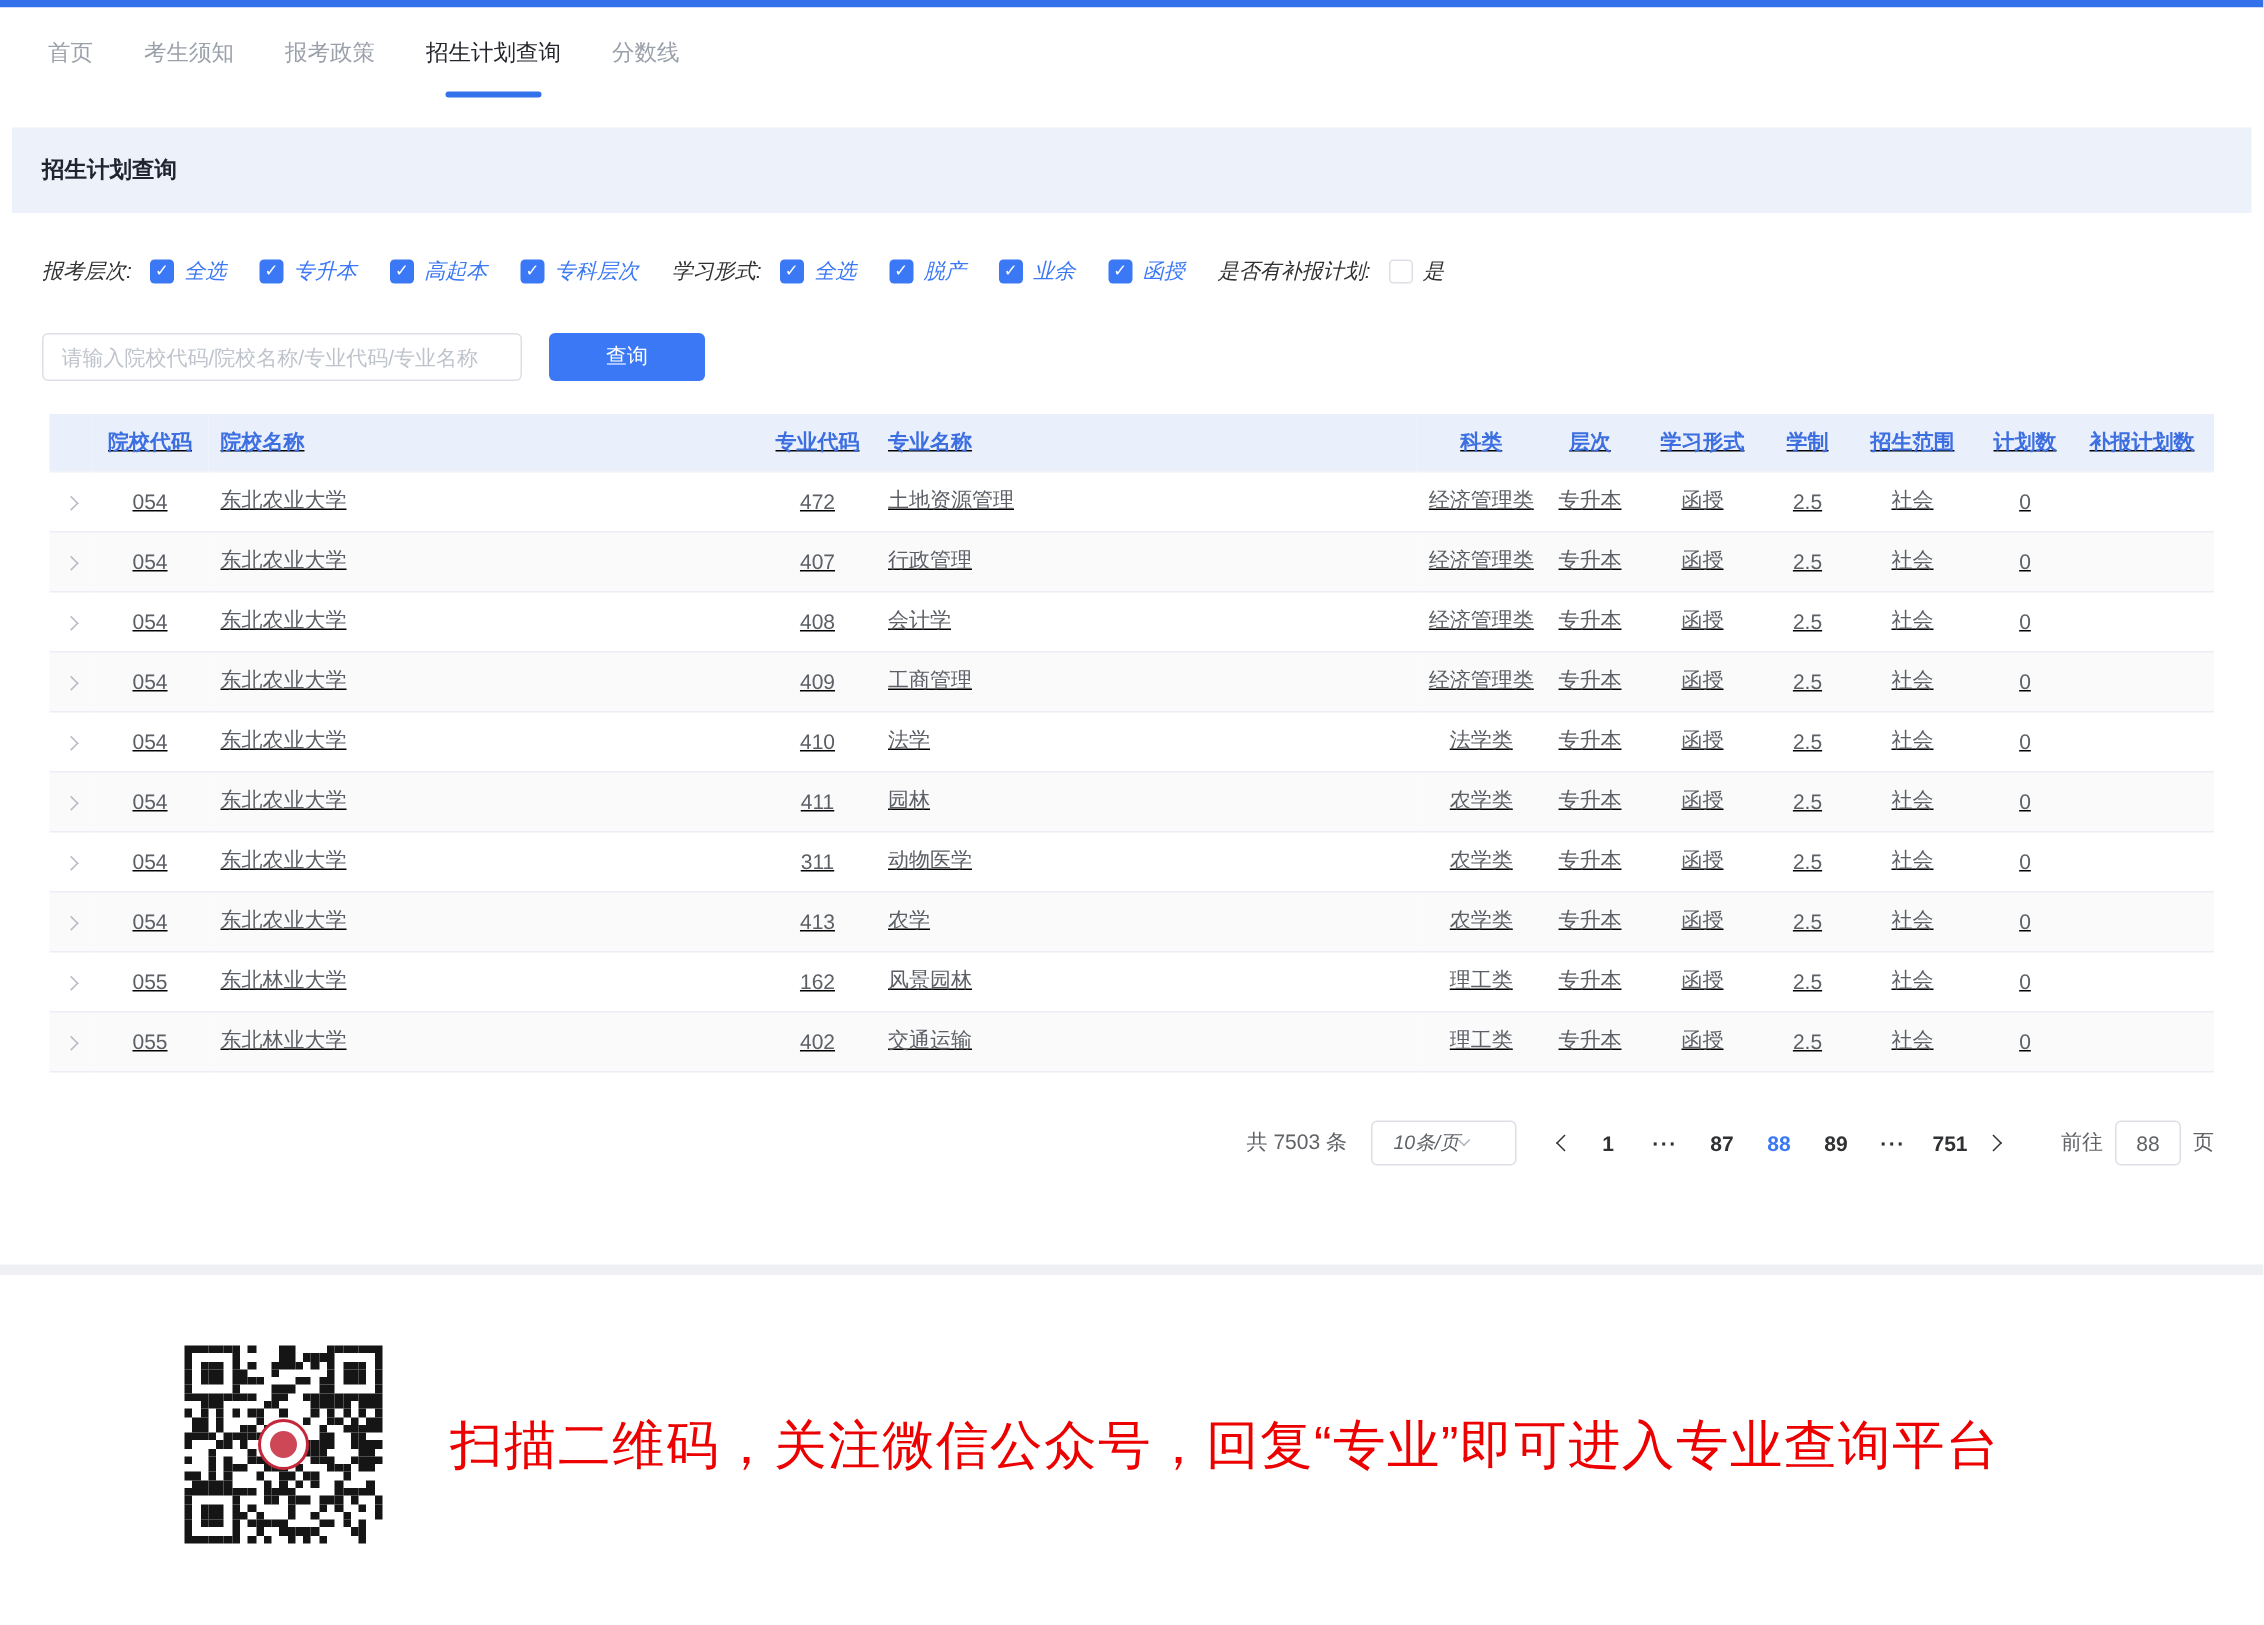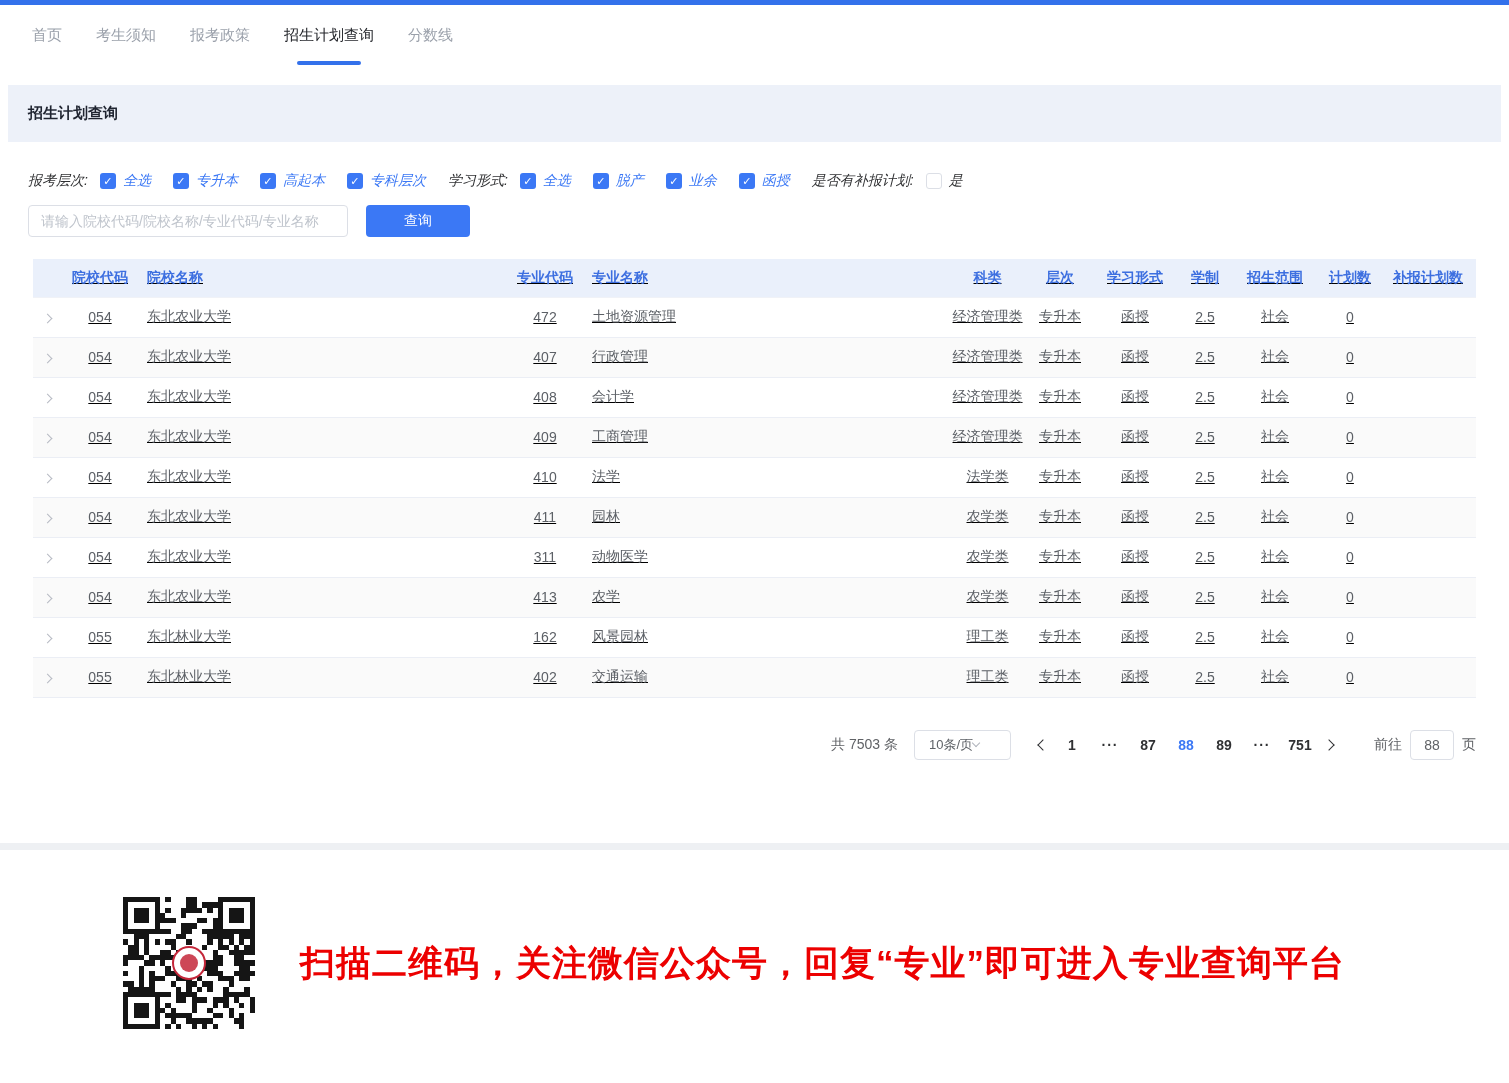--- a/index.html
+++ b/index.html
@@ -21,59 +21,59 @@
   
   .filter-row { margin-top:30px; display:flex; align-items:center; font-size:14px; color:#303133;font-style:italic; }
   .f-label { margin-right:12px; white-space:nowrap; }
   .cb { display:inline-flex; align-items:center; margin-right:22px; cursor:pointer; }
   .cb-box { width:16px; height:16px; border-radius:3px; background:#3b78f5; color:#fff; font-size:11px; line-height:16px; text-align:center; font-weight:bold; margin-right:7px; }
   .cb:not(.checked) .cb-box { background:#fff; border:1px solid #dcdfe6; }
   .cb .cb-text { color:#3b78f5; }
   .cb:not(.checked) .cb-text { color:#303133; }
 
   
-  .search-row { margin-top:15px; display:flex; align-items:center; }
+  .search-row { margin-top:32px; display:flex; align-items:center; }
   .search-input { width:320px; height:32px; border:1px solid #dcdfe6; border-radius:4px; padding:0 12px; font-size:14px; color:#303133; outline:none; font-family:inherit; }
   .search-input::placeholder { color:#bfc4cc; }
   .search-btn { margin-left:18px; width:104px; height:32px; background:#3b78f5; color:#fff; border:none; border-radius:4px; font-size:14px; cursor:pointer; font-family:inherit; }
 
   
   table { margin:22px 0 0 5px; width:1443px; border-collapse:collapse; table-layout:fixed;text-decoration:underline; }
   thead th { height:38px; background:#eaf0fb; color:#3d6fe0; font-size:14px; font-weight:bold; text-align:center; }
   tbody td { height:40px; font-size:14px; color:#5c6066; text-align:center; border-bottom:1px solid #ebeef5; }
   tbody tr:first-child td { border-top:1px solid #f0f2f7; }
   tbody tr:nth-child(even) { background:#fafafa; }
   th:nth-child(3), td:nth-child(3), th:nth-child(5), td:nth-child(5) { text-align:left; padding-left:8px; }
   .chev { display:inline-block; width:7px; height:7px; border-right:1.5px solid currentColor; border-bottom:1.5px solid currentColor; }
   .chev.right { transform:rotate(-45deg); }
   .chev.left  { transform:rotate(135deg); }
   .chev.down  { transform:rotate(45deg); }
   .expand { color:#b6bac3; cursor:pointer; }
 
   
   .pagination { margin-top:32px; display:flex; justify-content:flex-end; align-items:center; font-size:14px; color:#606266; }
   .pg-total { margin-right:16px; }
-  .pg-size { width:97px; height:30px; border:1px solid #dcdfe6; border-radius:4px; display:flex; align-items:center; padding:0 24px 0 14px; font-size:13px; color:#5f6368; cursor:pointer; margin-right:22px; }
+  .pg-size { width:97px; height:30px; border:1px solid #dcdfe6; border-radius:4px; display:flex; align-items:center; padding:0 24px 0 14px; font-size:13px; color:#5f6368; cursor:pointer; margin-right:22px;font-style:italic; }
   .pg-size .chev { color:#b0b4bc; width:6px; height:6px; margin-top:-3px; }
   .pg-arrow { color:#303133; padding:0 6px; cursor:pointer; display:flex; align-items:center; }
   .pg-arrow .chev { width:8px; height:8px; }
   .pg-page { min-width:28px; height:28px; line-height:28px; text-align:center; margin:0 5px; font-weight:bold; color:#303133; cursor:pointer; }
   .pg-page.active { color:#3b78f5; }
   .pg-page.ellipsis { font-weight:bold; letter-spacing:1px; }
   .pg-goto { margin-left:35px; display:flex; align-items:center; }
   .pg-goto-input { width:44px; height:30px; border:1px solid #dcdfe6; border-radius:4px; text-align:center; font-size:14px; color:#606266; margin:0 8px; outline:none; font-family:inherit; }
 
   
   .divider-strip { height:7px; background:#eef0f3; margin-top:0; }
   .banner { height:226px; background:#fff; display:flex; align-items:center; padding-left:123px; }
   .qr { position:relative; width:132px; height:132px; display:grid; grid-template-columns:repeat(25,1fr); grid-template-rows:repeat(25,1fr); background:#fff; }
   .qr .on { background:#151515; }
   .qr-logo { position:absolute; left:50%; top:50%; transform:translate(-50%,-50%); width:34px; height:34px; border-radius:50%; background:#fff; border:2px solid #c4273a; display:flex; align-items:center; justify-content:center; }
   .qr-logo i { display:block; width:18px; height:18px; border-radius:50%; background:#c4273a; opacity:.85; }
-  .banner-text { margin-left:45px; font-size:35px; font-weight:bold; color:#ec0000; letter-spacing:1px; white-space:nowrap; }
+  .banner-text { margin-left:45px; font-size:35px; font-weight:normal; color:#ec0000; letter-spacing:1px; white-space:nowrap; }
 </style>
 </head>
 <body>
 
 <div class="top-accent"></div>
 
 <nav class="nav">
     <div class="tab">
       <span>首页</span>
     </div>

